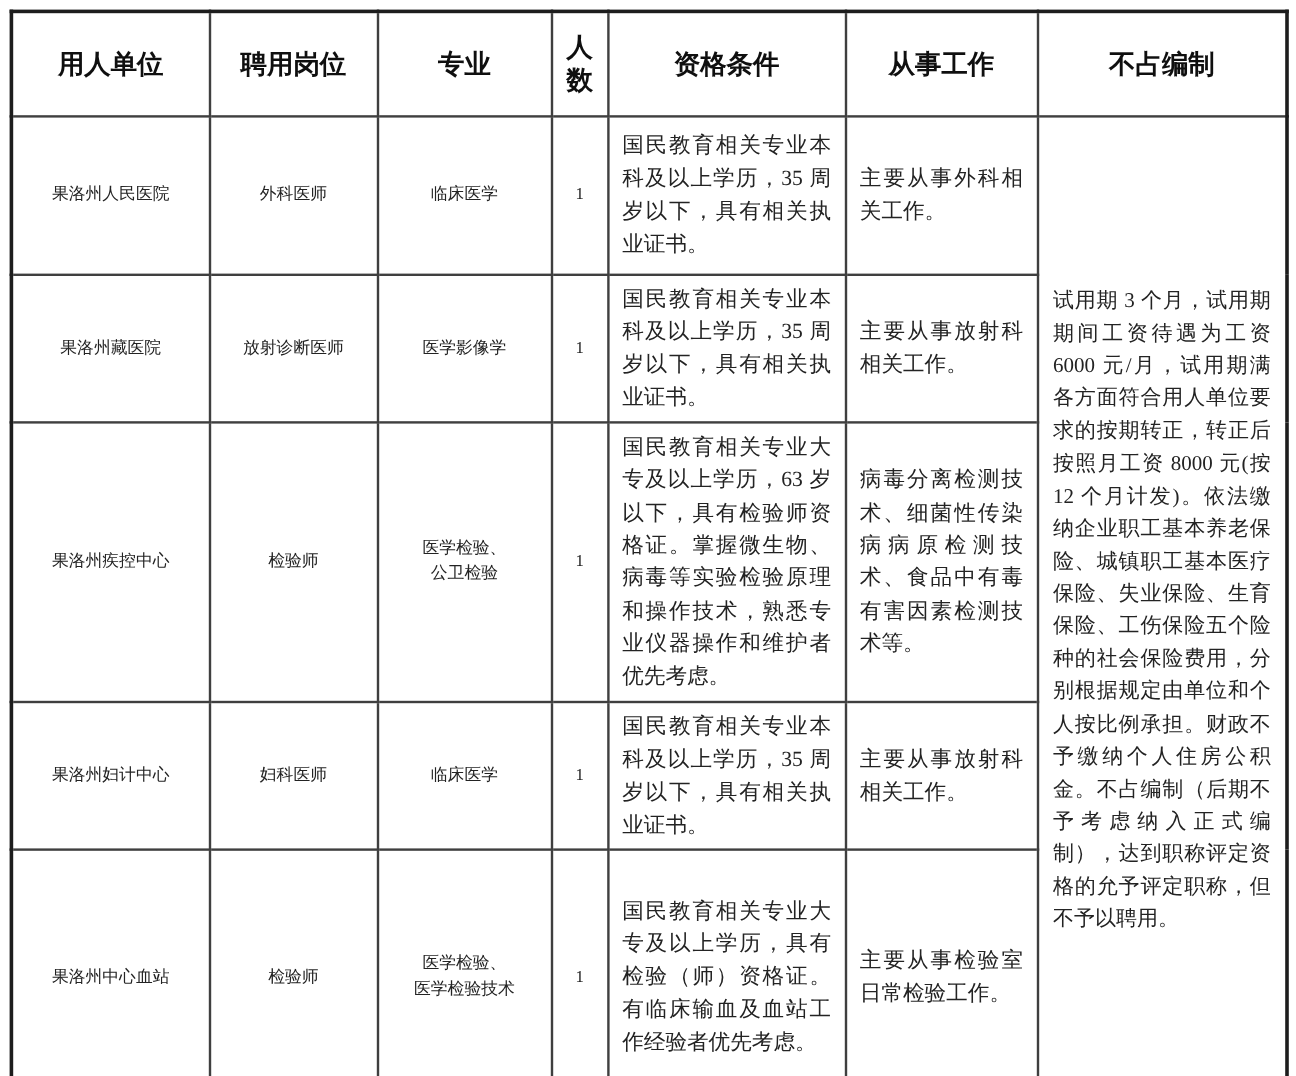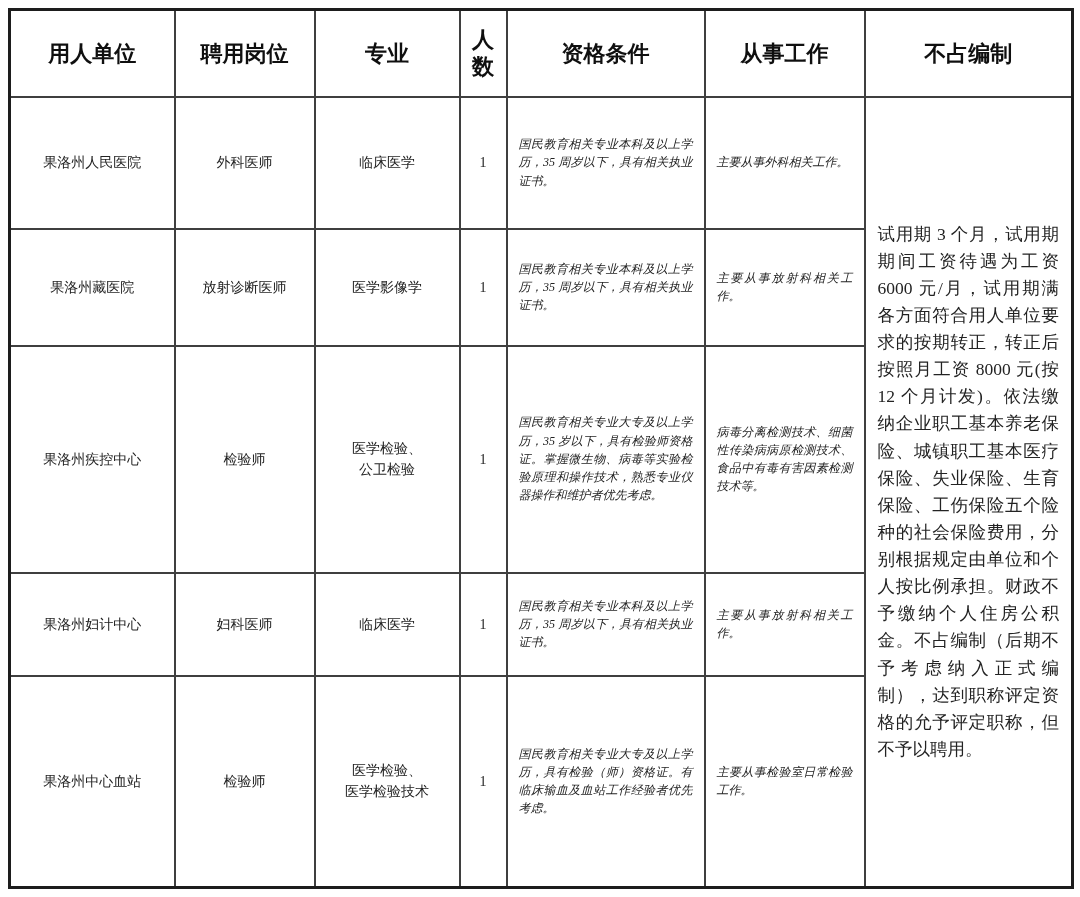--- a/index.html
+++ b/index.html
@@ -45,24 +45,23 @@
   td.center {
     text-align: center;
     font-size: 14px;
     line-height: 1.5;
     padding: 2px 4px;
     white-space: pre-line;
   }
   td.longtext {
     text-align: justify;
     text-justify: inter-ideograph;
-    font-size: 12px;
+    font-size: 18px;
     line-height: 1.52;
     padding: 6px 11px;
-    font-style: italic;
   }
   td.salary {
     text-align: justify;
     text-justify: inter-ideograph;
     font-size: 17.5px;
     line-height: 1.55;
     padding: 6px 12px;
     vertical-align: middle;
   }
 </style>
@@ -108,21 +107,21 @@
         <td class="center">1</td>
         <td class="longtext">国民教育相关专业本科及以上学历，35 周岁以下，具有相关执业证书。</td>
         <td class="longtext">主要从事放射科相关工作。</td>
       </tr>
       <tr style="height:227px">
         <td class="center">果洛州疾控中心</td>
         <td class="center">检验师</td>
         <td class="center">医学检验、
 公卫检验</td>
         <td class="center">1</td>
-        <td class="longtext">国民教育相关专业大专及以上学历，35 岁以下，具有检验师资格证。掌握微生物、病毒等实验检验原理和操作技术，熟悉专业仪器操作和维护者优先考虑。</td>
+        <td class="longtext">国民教育相关专业大专及以上学历，63 岁以下，具有检验师资格证。掌握微生物、病毒等实验检验原理和操作技术，熟悉专业仪器操作和维护者优先考虑。</td>
         <td class="longtext">病毒分离检测技术、细菌性传染病病原检测技术、食品中有毒有害因素检测技术等。</td>
       </tr>
       <tr style="height:103px">
         <td class="center">果洛州妇计中心</td>
         <td class="center">妇科医师</td>
         <td class="center">临床医学</td>
         <td class="center">1</td>
         <td class="longtext">国民教育相关专业本科及以上学历，35 周岁以下，具有相关执业证书。</td>
         <td class="longtext">主要从事放射科相关工作。</td>
       </tr>

